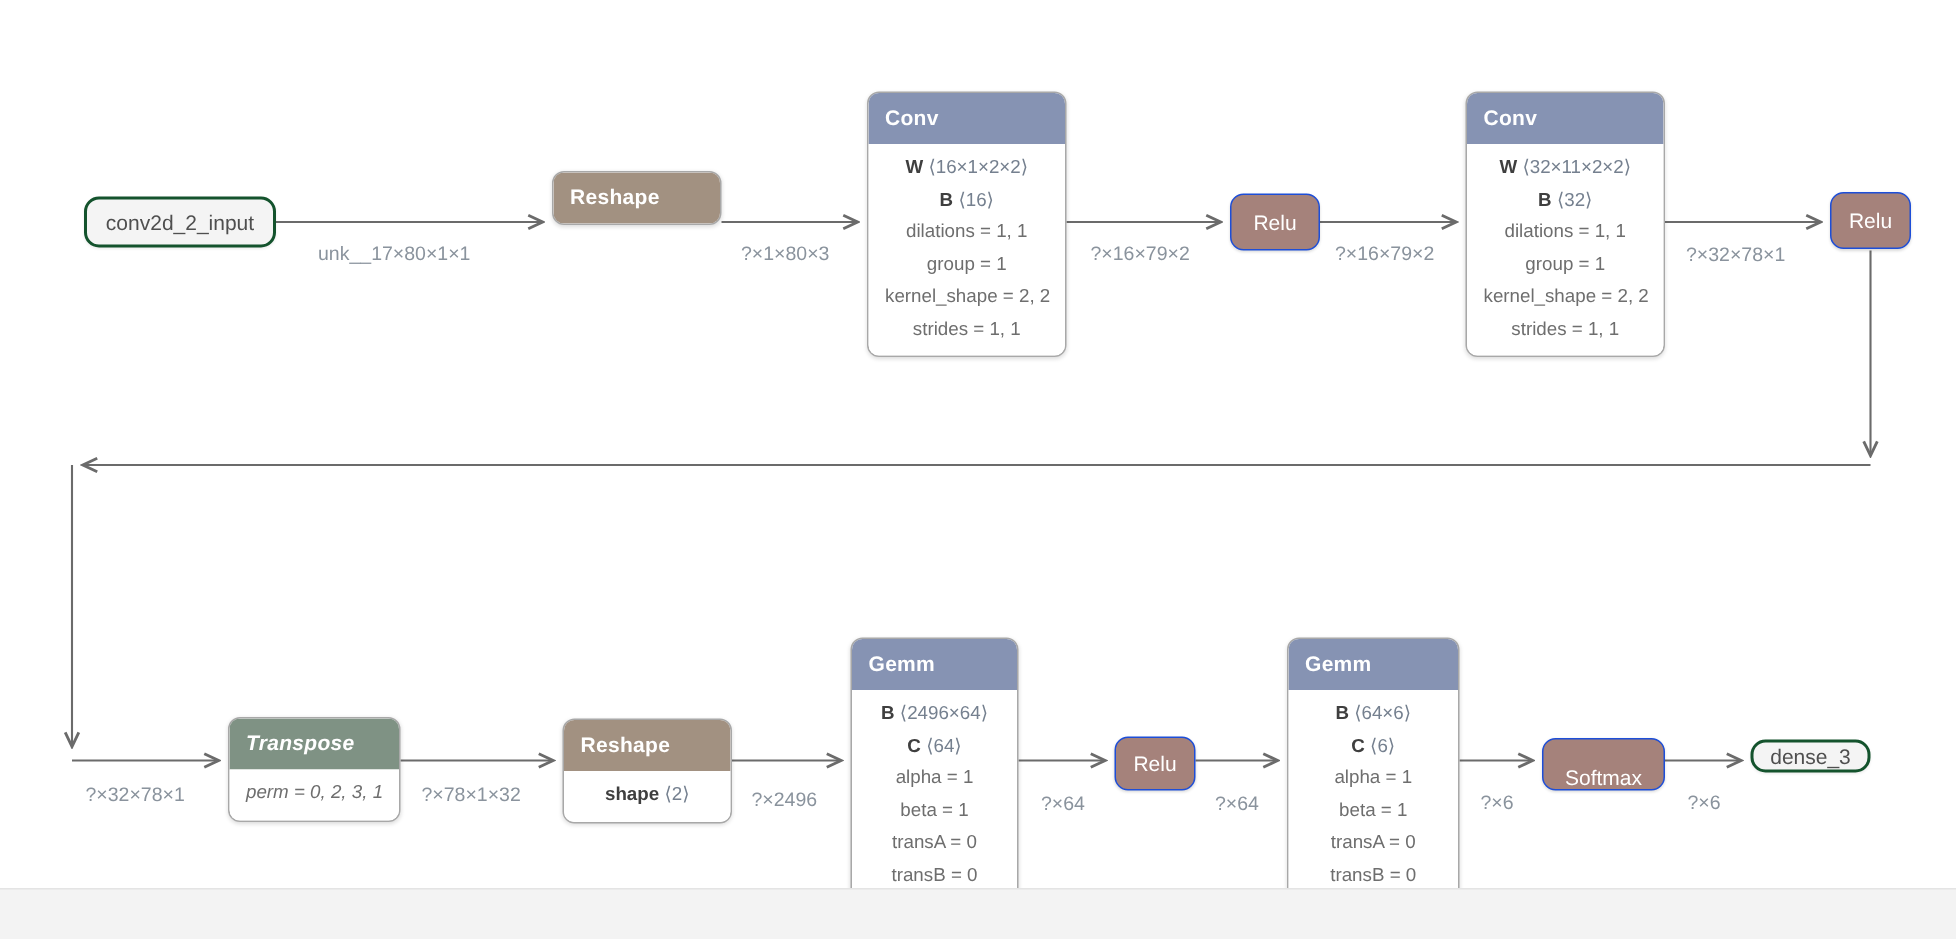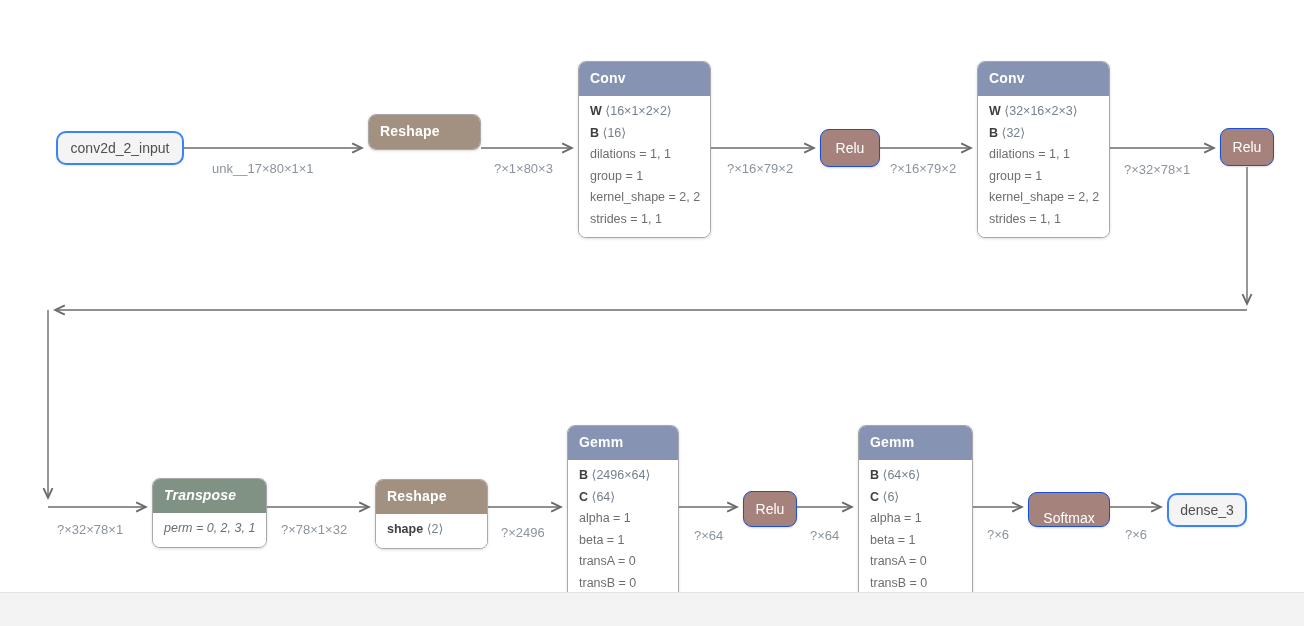--- a/index.html
+++ b/index.html
@@ -12,32 +12,32 @@
     position:absolute;background:#fff;border:1px solid #a8a8a8;border-radius:8px;
     box-shadow:0 1px 3px rgba(0,0,0,.14);overflow:hidden;
   }
   .hd{
     color:#fff;font-size:14px;font-weight:bold;height:21px;line-height:21px;
     padding:6px 11px 7px 11px;letter-spacing:.2px;
   }
   .hd-layer{background:#8693b3;}
   .hd-reshape{background:#a29181;}
   .hd-transpose{background:#7f9284;}
-  .bd{padding:5px 11px 7px 11px;font-size:12.5px;color:#6e6e6e;background:#fff;}
+  .bd{padding:5px 11px 7px 11px;font-size:12.5px;color:#6e6e6e;background:#fff;text-align:center;}
   .ln{line-height:21.5px;white-space:nowrap;}
   .pn{font-weight:bold;color:#3f3f3f;}
   .pv{color:#75808f;}
   .capsule{
     position:absolute;display:flex;align-items:center;justify-content:center;
     background:#a5827b;border:1px solid #1d4ed8;border-radius:9px;color:#fff;
     font-size:14px;font-weight:normal;box-shadow:0 1px 2px rgba(0,0,0,.15);
   }
   .io{
     position:absolute;display:flex;align-items:center;justify-content:center;
-    background:#f4f4f4;border:2px solid #3b82f6;border-radius:10px;color:#4f4f4f;
+    background:#f4f4f4;border:2px solid #14532d;border-radius:10px;color:#4f4f4f;
     font-size:14px;box-shadow:0 1px 2px rgba(0,0,0,.08);
   }
   .lbl{position:absolute;font-size:13px;color:#8a939d;white-space:nowrap;}
   .statusbar{
     position:absolute;left:0;top:592px;width:1304px;height:34px;
     background:#f3f3f3;border-top:1px solid #e4e4e4;box-sizing:border-box;
   }
 </style>
 </head>
 <body>
@@ -89,21 +89,21 @@
     </div>
   </div>
 
   <div class="capsule" style="left:820px;top:129px;width:60px;height:38px;box-sizing:border-box;">
     <span>Relu</span>
   </div>
 
   <div class="node" style="left:977px;top:61px;width:133px;box-sizing:border-box;">
     <div class="hd hd-layer">Conv</div>
     <div class="bd">
-      <div class="ln"><span class="pn">W</span> <span class="pv">⟨32×16×2×3⟩</span></div>
+      <div class="ln"><span class="pn">W</span> <span class="pv">⟨32×11×2×2⟩</span></div>
       <div class="ln"><span class="pn">B</span> <span class="pv">⟨32⟩</span></div>
       <div class="ln">dilations = 1, 1</div>
       <div class="ln">group = 1</div>
       <div class="ln">kernel_shape = 2, 2</div>
       <div class="ln">strides = 1, 1</div>
     </div>
   </div>
 
   <div class="capsule" style="left:1220px;top:128px;width:54px;height:38px;box-sizing:border-box;">
     <span>Relu</span>
@@ -148,21 +148,21 @@
       <div class="ln">beta = 1</div>
       <div class="ln">transA = 0</div>
       <div class="ln">transB = 0</div>
     </div>
   </div>
 
   <div class="capsule" style="left:1028px;top:492px;width:82px;height:35px;box-sizing:border-box;align-items:flex-end;">
     <span>Softmax</span>
   </div>
 
-  <div class="io" style="left:1167px;top:493px;width:80px;height:34px;box-sizing:border-box;">
+  <div class="io" style="left:1167px;top:493px;width:80px;height:22px;box-sizing:border-box;">
     <span>dense_3</span>
   </div>
 
   <span class="lbl" style="left:212px;top:161px;">unk__17×80×1×1</span>
   <span class="lbl" style="left:494px;top:161px;">?×1×80×3</span>
   <span class="lbl" style="left:727px;top:161px;">?×16×79×2</span>
   <span class="lbl" style="left:890px;top:161px;">?×16×79×2</span>
   <span class="lbl" style="left:1124px;top:162px;">?×32×78×1</span>
   <span class="lbl" style="left:57px;top:522px;">?×32×78×1</span>
   <span class="lbl" style="left:281px;top:522px;">?×78×1×32</span>

